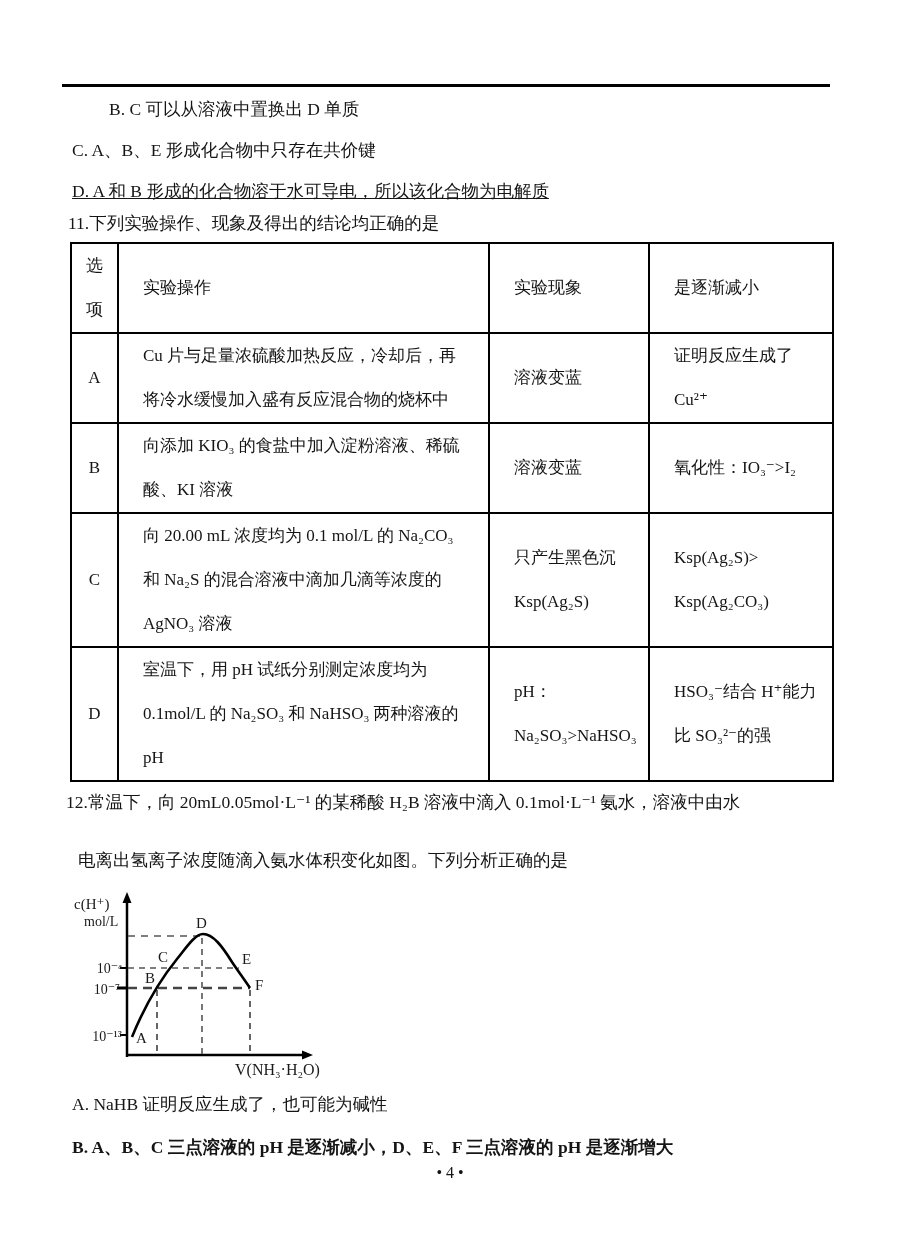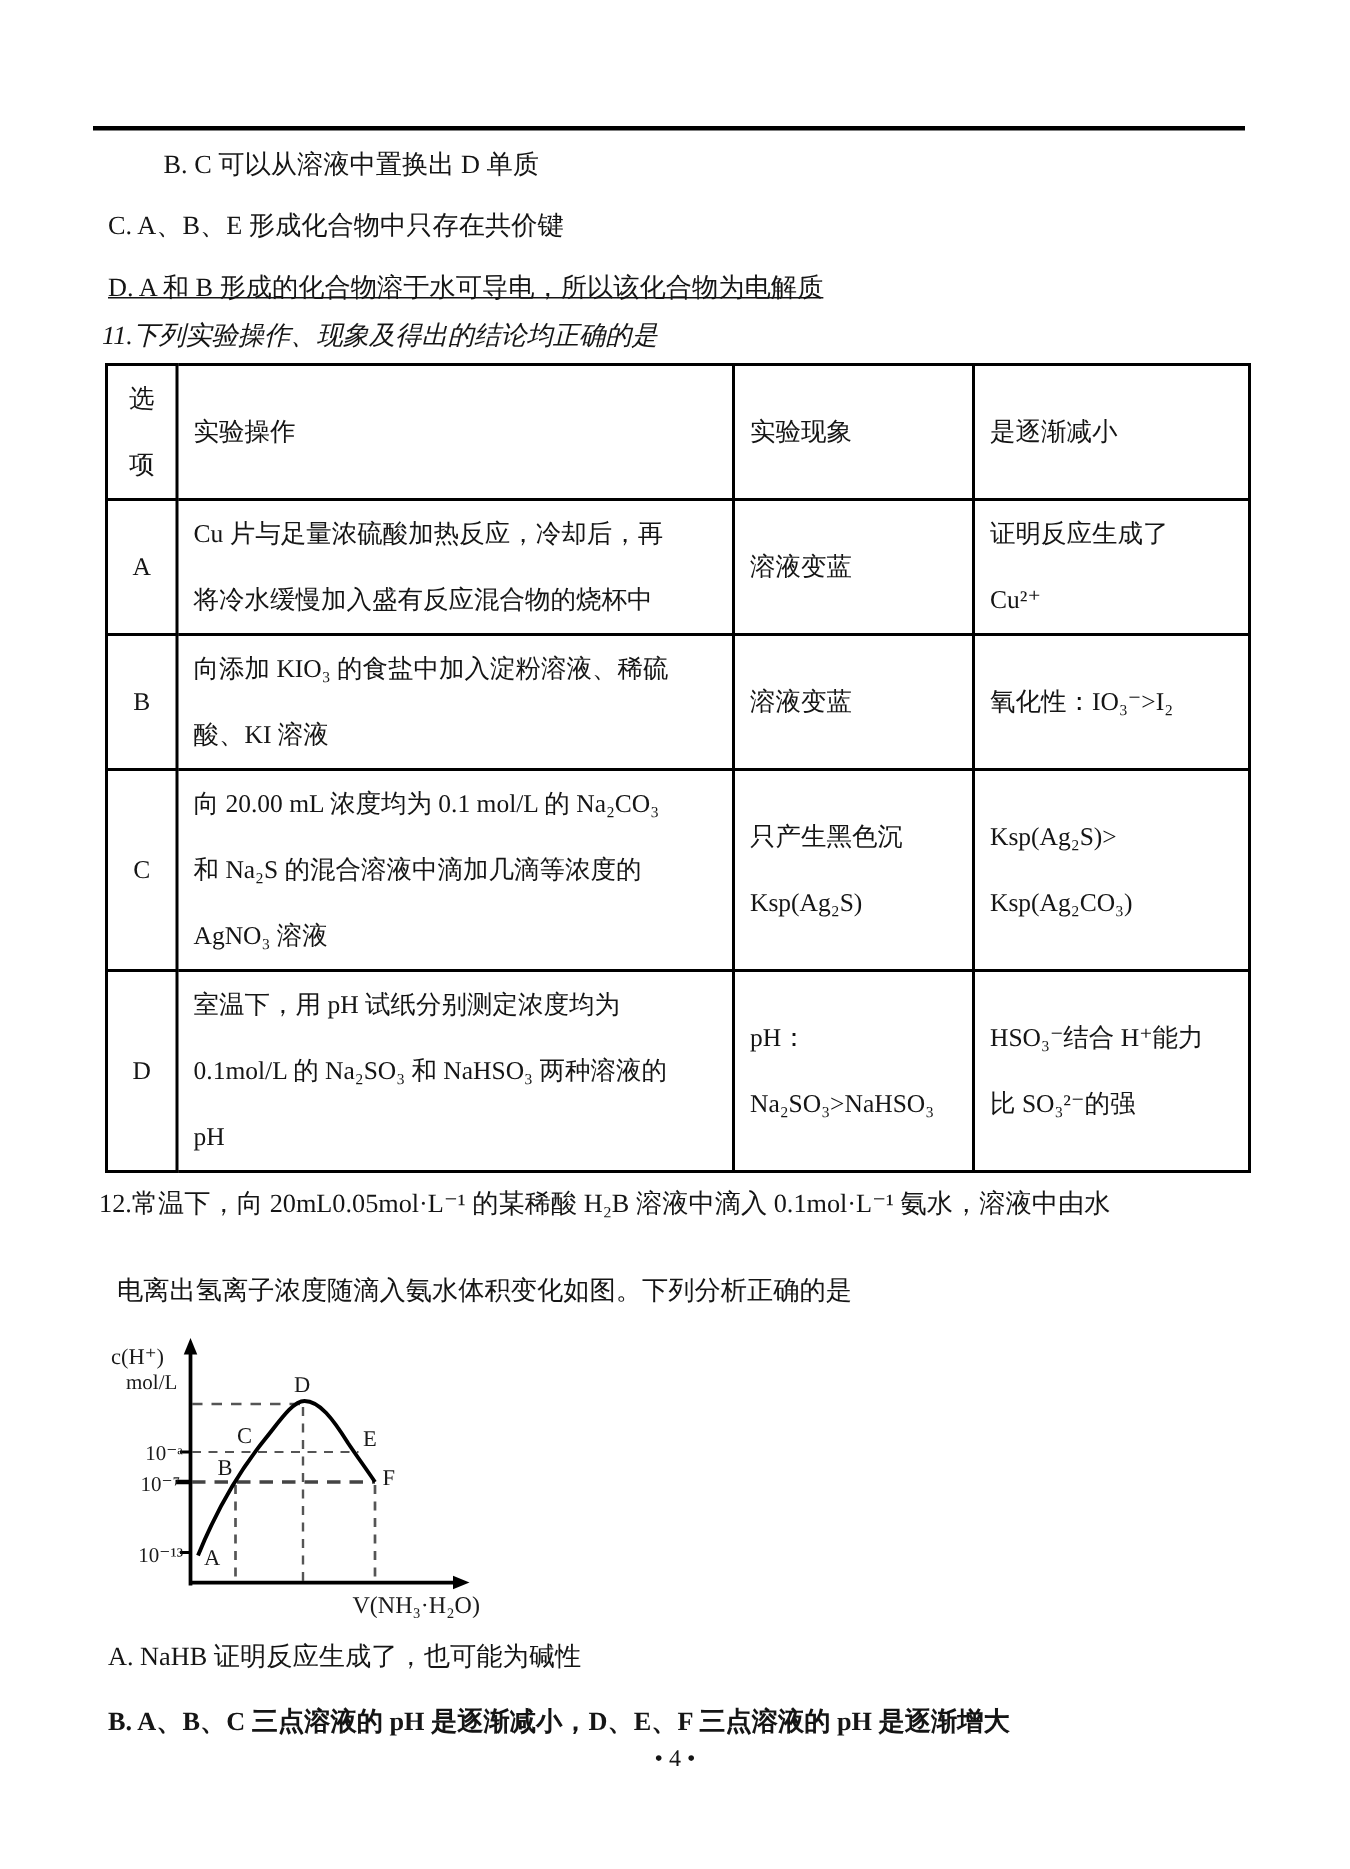--- a/index.html
+++ b/index.html
@@ -7,36 +7,36 @@
     width:900px; height:1246px; position:relative; background:#ffffff;
     font-family:"Liberation Serif","DejaVu Serif",serif; color:#151515;
     overflow:hidden;
   }
   .abs { position:absolute; }
   .rule { background:#000; height:3px; }
   .txt { font-size:17.5px; line-height:24px; white-space:nowrap; }
   .q11-table { border-collapse:collapse; table-layout:fixed; }
   .q11-table td {
     border:2px solid #000; font-size:17px; line-height:44px;
-    white-space:pre-line; vertical-align:middle; padding:0 6px 0 10px;
+    white-space:pre-line; vertical-align:middle; padding:0 6px 0 24px;
   }
   .q11-table td.optcell { text-align:center; padding:0; }
   .footer { width:900px; text-align:center; font-size:16px; }
   svg text { font-family:"Liberation Serif","DejaVu Serif",serif; fill:#1a1a1a; }
 </style>
 </head>
 <body>
 
 <div class="abs rule" style="left:62px; top:84px; width:768px;"></div>
 
 <div class="abs txt" style="left:72px; top:97px;margin-left:37px;">B. C 可以从溶液中置换出 D 单质</div>
 <div class="abs txt" style="left:72px; top:138px;font-family:Liberation Serif, serif;">C. A、B、E 形成化合物中只存在共价键</div>
 <div class="abs txt" style="left:72px; top:179px;text-decoration:underline;">D. A 和 B 形成的化合物溶于水可导电，所以该化合物为电解质</div>
 
-<div class="abs txt" style="left:68px; top:211px;font-style:italic;">11.下列实验操作、现象及得出的结论均正确的是</div>
+<div class="abs txt" style="left:68px; top:211px;">11.下列实验操作、现象及得出的结论均正确的是</div>
 
 <table class="abs q11-table" style="left:70px; top:242px; width:762px;">
   <colgroup>
     <col style="width:47px">
       <col style="width:371px">
       <col style="width:160px">
       <col style="width:184px">
   </colgroup>
   <tbody>
       <tr style="height:86px">

